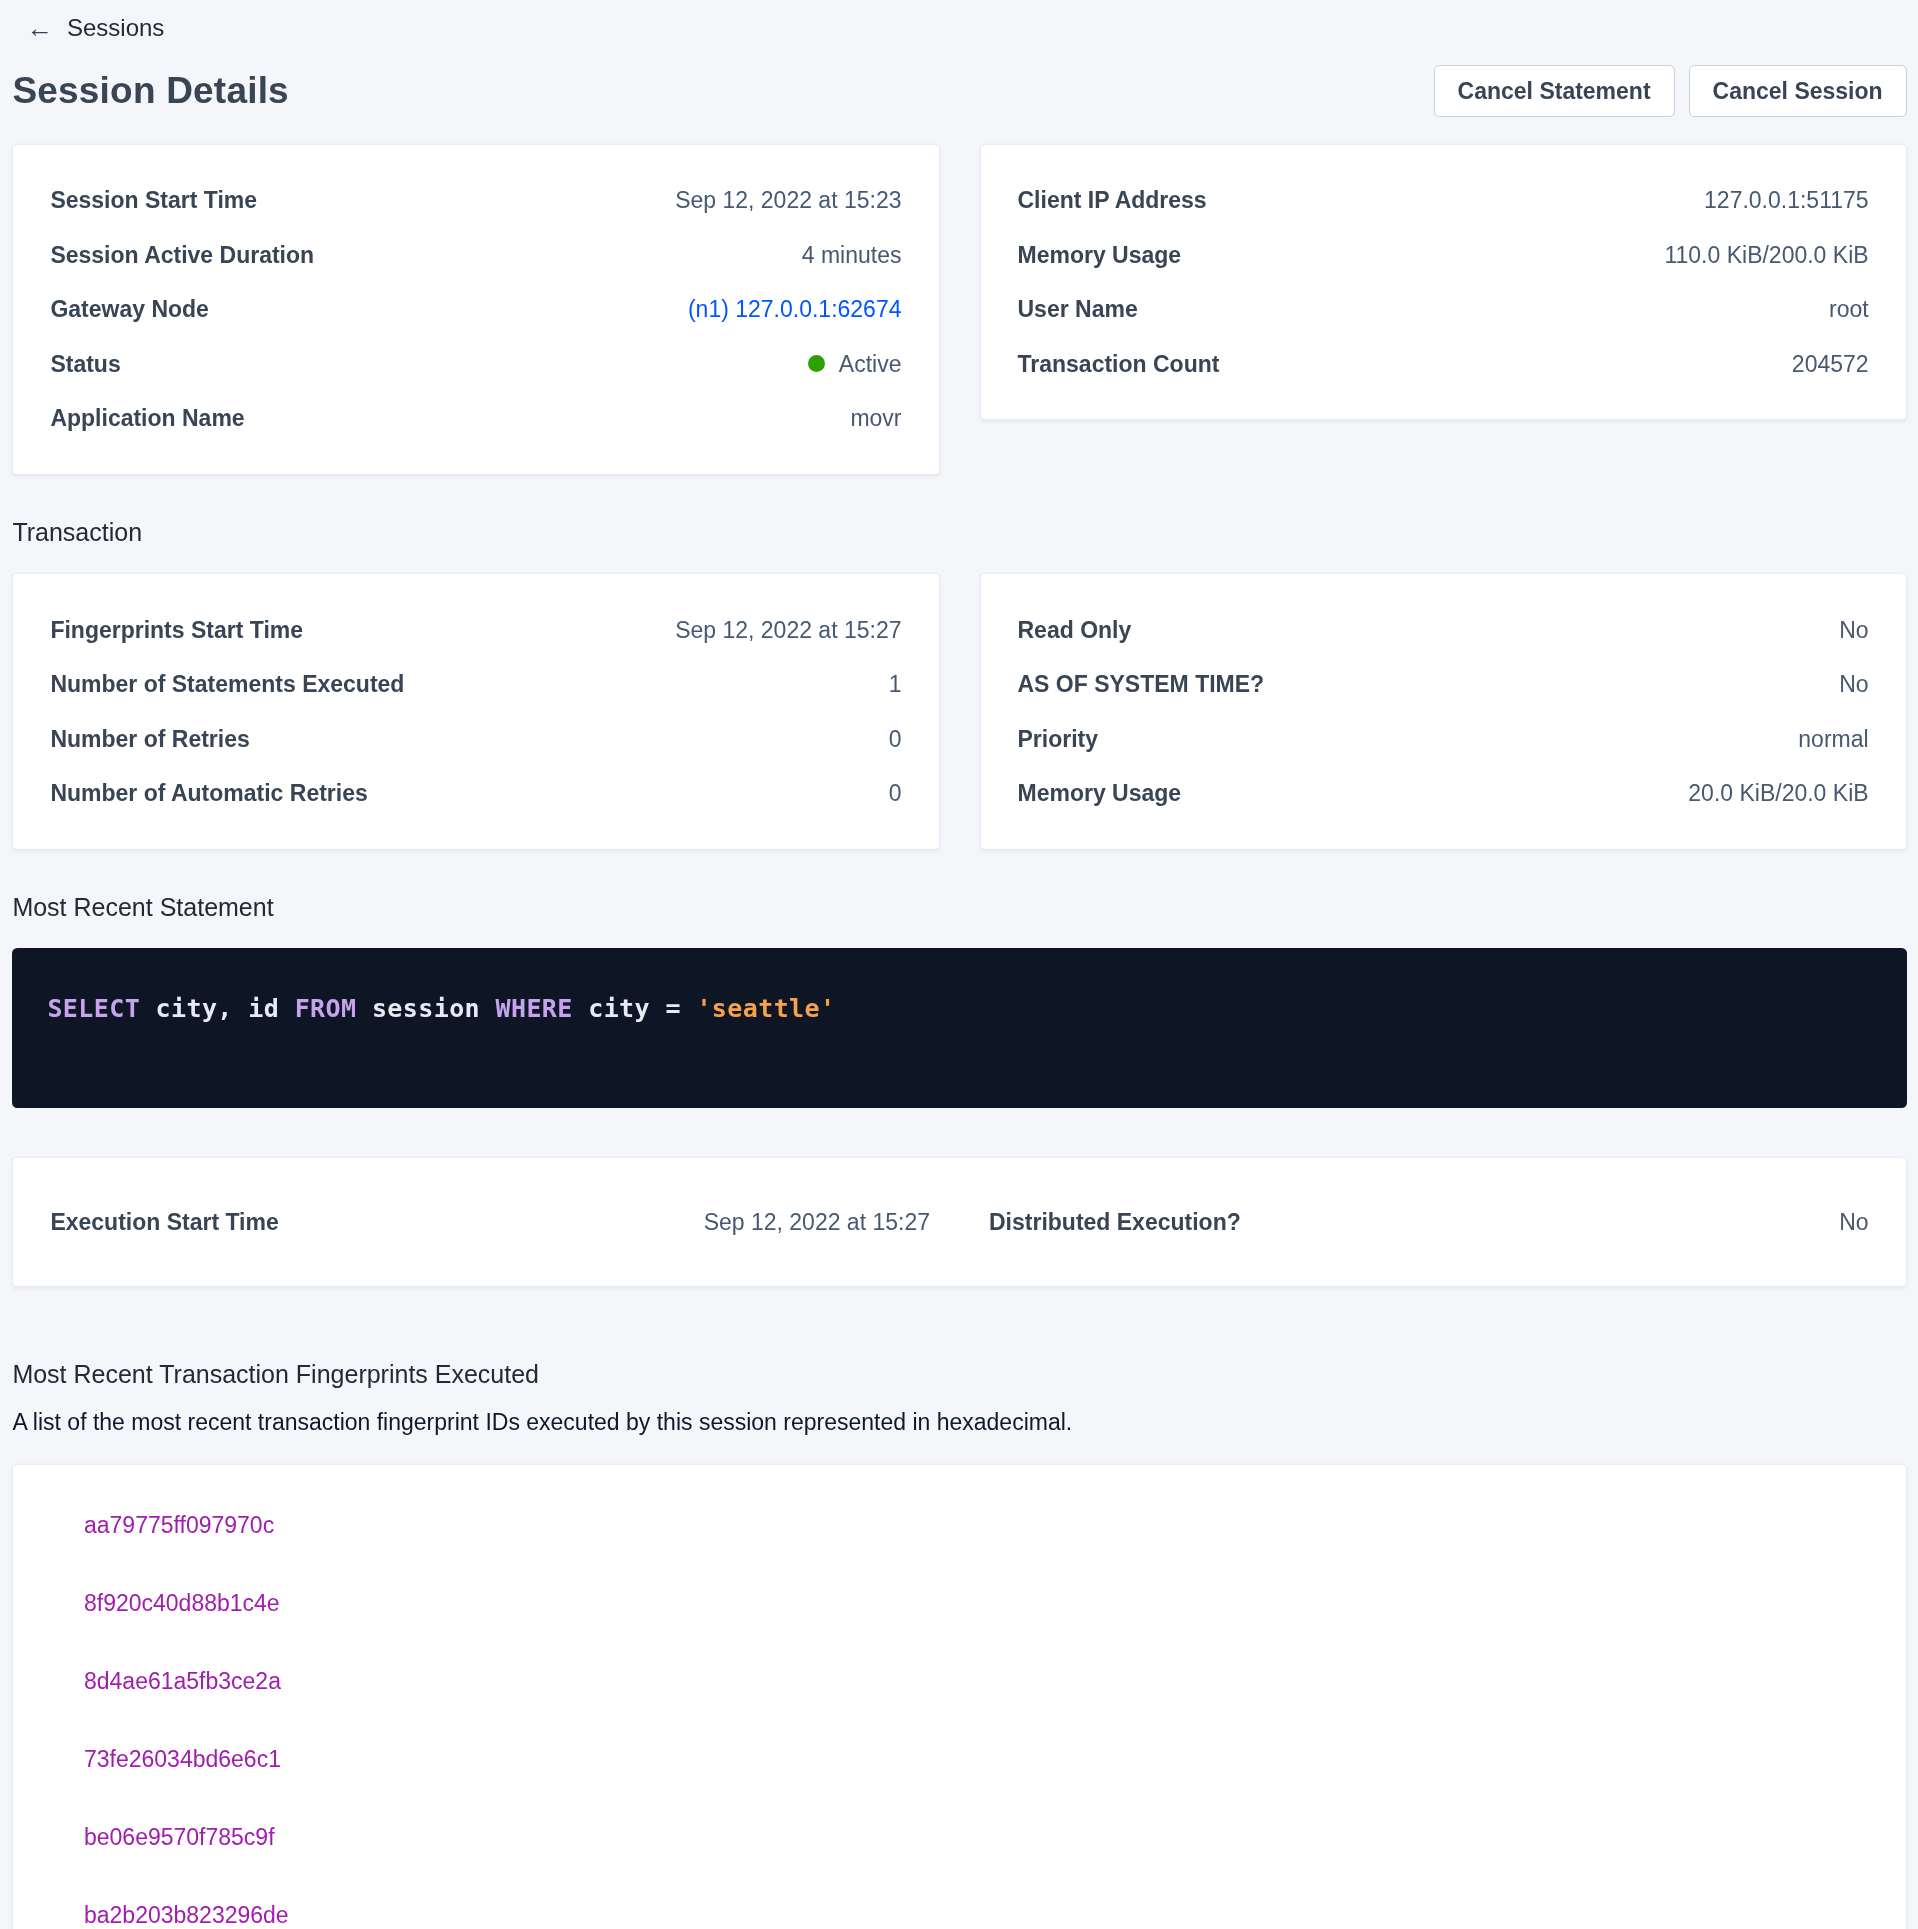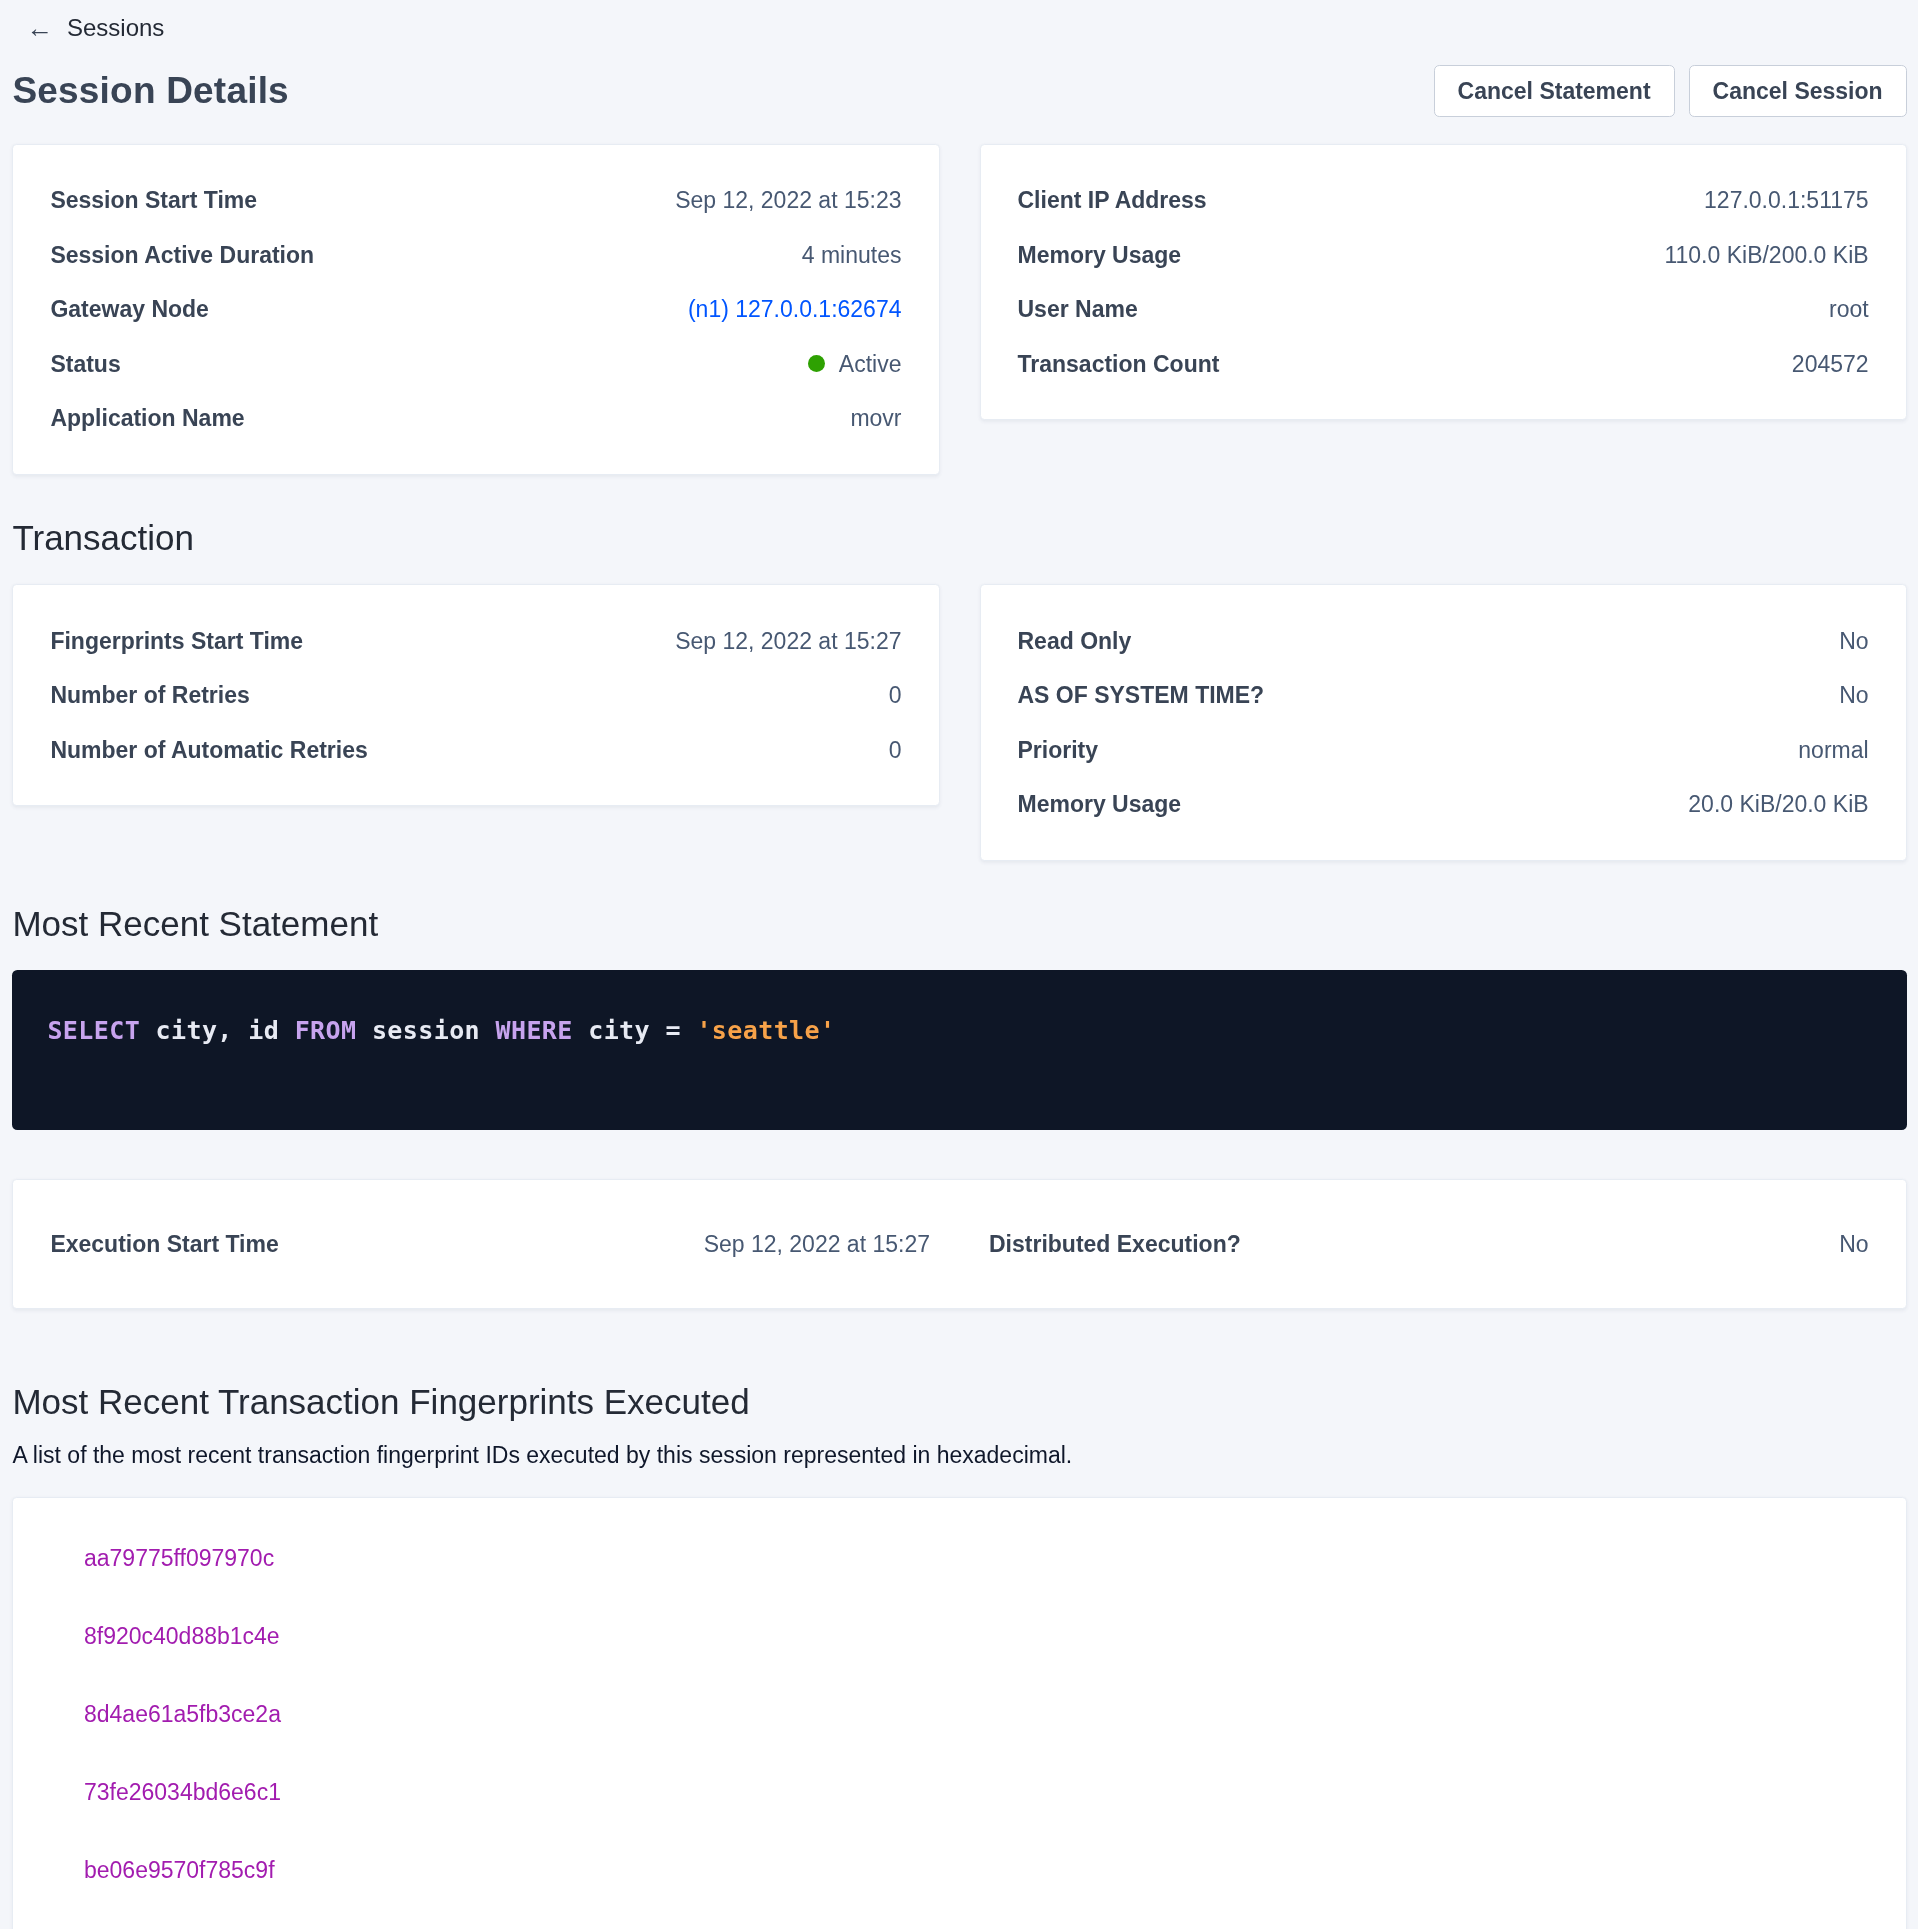--- a/index.html
+++ b/index.html
@@ -59,21 +59,21 @@
   .kv-value { color: #475872; text-align: right; }
   .kv-value.link { color: #0055ff; cursor: pointer; }
   .status-wrap { display: flex; align-items: center; gap: 14px; }
   .status-dot {
     width: 17px; height: 17px; border-radius: 50%;
     background: #2ea102; display: inline-block;
   }
 
   
   .section-heading {
-    font-size: 35px; font-weight: 400; color: #242a35;
+    font-size: 25px; font-weight: 400; color: #242a35;
     margin: 43px 0 26.6px 0;
   }
   .section-sub {
     font-size: 23px; color: #0f172a;
     margin: -3.5px 0 28px 0;
   }
 
   
   .code-block {
     background: #0e1626;
@@ -171,20 +171,24 @@
     </div>
   </div>
 
   <div class="section-heading">Transaction</div>
 
   <div class="cards-row" style="margin-top:0">
     <div class="card">
       <div class="kv-row">
         <span class="kv-label">Fingerprints Start Time</span>
         <span class="kv-value">Sep 12, 2022 at 15:27</span>
+      </div>
+      <div class="kv-row">
+        <span class="kv-label">Number of Statements Executed</span>
+        <span class="kv-value">1</span>
       </div>
       <div class="kv-row">
         <span class="kv-label">Number of Retries</span>
         <span class="kv-value">0</span>
       </div>
       <div class="kv-row">
         <span class="kv-label">Number of Automatic Retries</span>
         <span class="kv-value">0</span>
       </div>
     </div>

